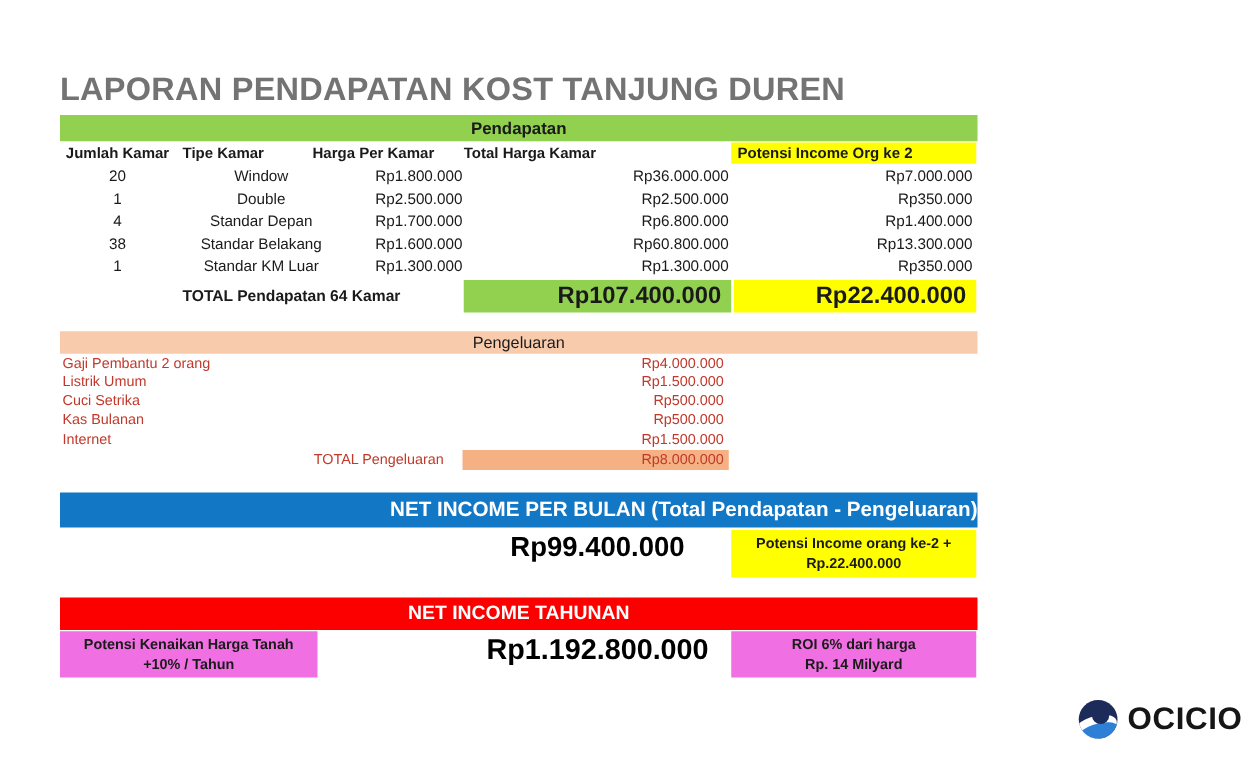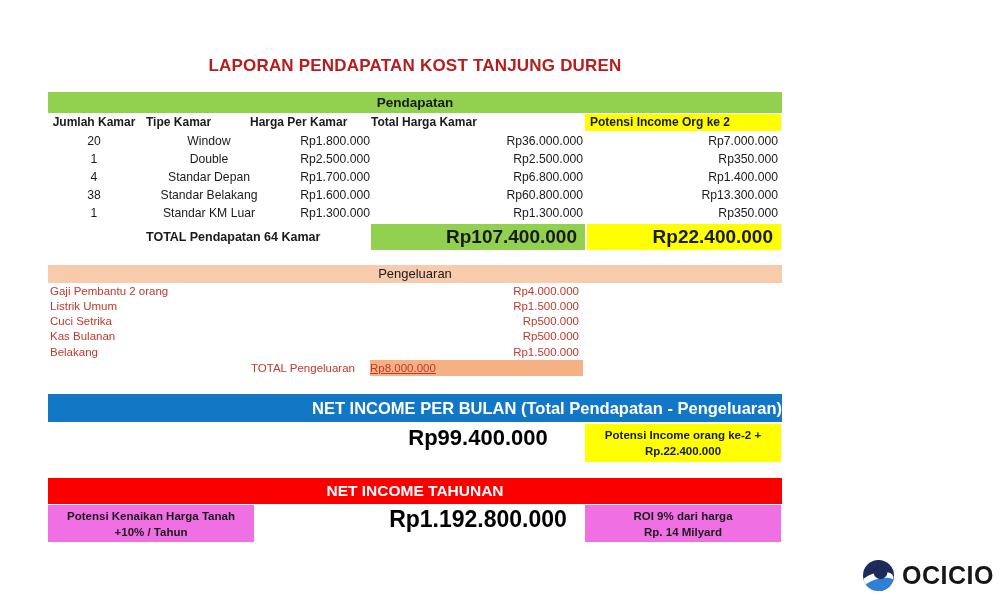--- a/index.html
+++ b/index.html
@@ -5,22 +5,22 @@
   :root{
     --green:#92d050; --yellow:#ffff00; --peach:#f8cbad; --peach-dark:#f5b183;
     --red-text:#c0392b; --blue-bar:#1277c5; --red-bar:#fc0000; --magenta:#f06fe2;
     --logo-navy:#1d2b5b; --logo-blue:#2e7fd6; --ink:#1a1a1a;
   }
   html,body{margin:0;padding:0;background:#ffffff;}
   .canvas{position:relative;width:1000px;height:606px;background:#fff;overflow:hidden;
           font-family:"Liberation Sans",sans-serif;color:var(--ink);}
   .abs{position:absolute;}
 
-  .title{left:48px;top:56px;width:734px;height:28px;text-align:center;
-         font-size:17px;font-weight:700;letter-spacing:.2px;color:#b91c1c;}
+  .title{left:48px;top:56px;width:734px;height:28px;text-align:left;
+         font-size:26px;font-weight:700;letter-spacing:.2px;color:#737373;}
 
   .bar{left:48px;width:734px;text-align:center;}
   .bar-green{top:92px;height:21px;line-height:21px;background:var(--green);
              font-size:13.5px;font-weight:700;}
   .bar-peach{top:265px;height:18px;line-height:18px;background:var(--peach);font-size:13px;}
   .bar-blue{top:394px;height:28px;line-height:28px;background:var(--blue-bar);
             color:#fff;font-size:16.5px;font-weight:700;text-align:right;}
   .bar-red{top:478px;height:26px;line-height:26px;background:var(--red-bar);
            color:#fff;font-size:15.5px;font-weight:700;}
 
@@ -49,21 +49,21 @@
 
   .erow{left:48px;width:733px;height:15px;line-height:15px;font-size:11.5px;
         color:var(--red-text);}
   .erow span{position:absolute;top:0;}
   .e-label{left:2px;width:300px;}
   .e-value{left:322px;width:213px;text-align:right;padding-right:4px;box-sizing:border-box;}
   .etotal-label{left:148px;top:360px;width:207px;height:16px;line-height:16px;
                 font-size:11.5px;color:var(--red-text);text-align:right;}
   .etotal-cell{left:370px;top:360px;width:213px;height:16px;line-height:16px;
                background:var(--peach-dark);font-size:11.5px;color:var(--red-text);
-               text-align:left;padding-right:4px;box-sizing:border-box;text-decoration:underline;}
+               text-align:right;padding-right:4px;box-sizing:border-box;}
 
   .net-month-value{left:350px;top:422px;width:256px;height:32px;line-height:32px;
                    text-align:center;font-size:22px;font-weight:700;color:#000;}
   .note{background:var(--yellow);text-align:center;font-weight:700;font-size:11.5px;
         line-height:16px;padding-top:3px;box-sizing:border-box;}
   .note div{display:block;}
   .note-yellow{left:585px;top:424px;width:196px;height:38px;}
   .note-magenta{background:var(--magenta);}
   .note-ml{left:48px;top:505px;width:206px;height:37px;}
   .note-mr{left:585px;top:505px;width:196px;height:37px;}
@@ -140,42 +140,42 @@
   </div>
   <div class="abs erow" style="top:314px">
     <span class="e-label">Cuci Setrika</span>
     <span class="e-value">Rp500.000</span>
   </div>
   <div class="abs erow" style="top:329px">
     <span class="e-label">Kas Bulanan</span>
     <span class="e-value">Rp500.000</span>
   </div>
   <div class="abs erow" style="top:345px">
-    <span class="e-label">Belakang</span>
+    <span class="e-label">Internet</span>
     <span class="e-value">Rp1.500.000</span>
   </div>
 
   <div class="abs etotal-label">TOTAL Pengeluaran</div>
   <div class="abs etotal-cell">Rp8.000.000</div>
 
   <div class="abs bar bar-blue">NET INCOME PER BULAN (Total Pendapatan - Pengeluaran)</div>
   <div class="abs net-month-value">Rp99.400.000</div>
   <div class="abs note note-yellow">
     <div>Potensi Income orang ke-2 +</div>
     <div>Rp.22.400.000</div>
   </div>
 
   <div class="abs bar bar-red">NET INCOME TAHUNAN</div>
   <div class="abs note note-magenta note-ml">
     <div>Potensi Kenaikan Harga Tanah</div>
     <div>+10% / Tahun</div>
   </div>
   <div class="abs net-year-value">Rp1.192.800.000</div>
   <div class="abs note note-magenta note-mr">
-    <div>ROI 9% dari harga</div>
+    <div>ROI 6% dari harga</div>
     <div>Rp. 14 Milyard</div>
   </div>
 
   <div class="abs logo">
     <span style="display:inline-block;width:33px;height:33px;">
       <svg width="33" height="33" viewBox="0 0 100 100">
         <defs>
             <clipPath id="lc">
               <circle cx="50" cy="50" r="47"></circle>
             </clipPath>

